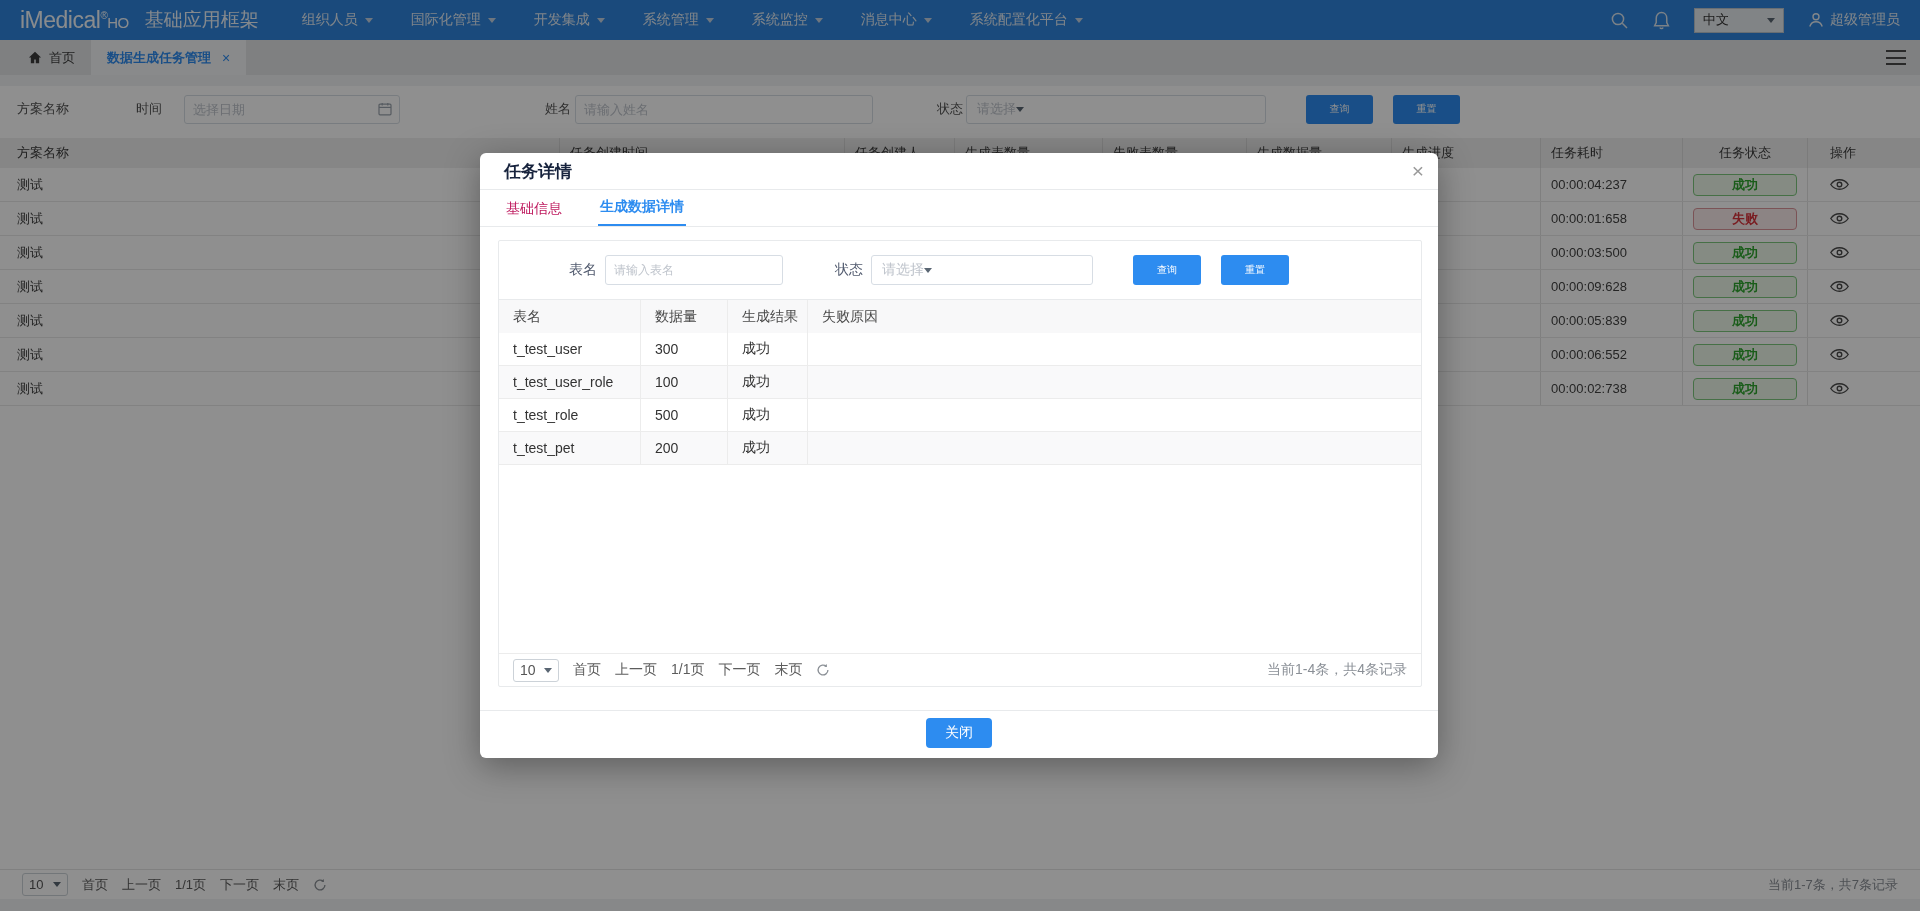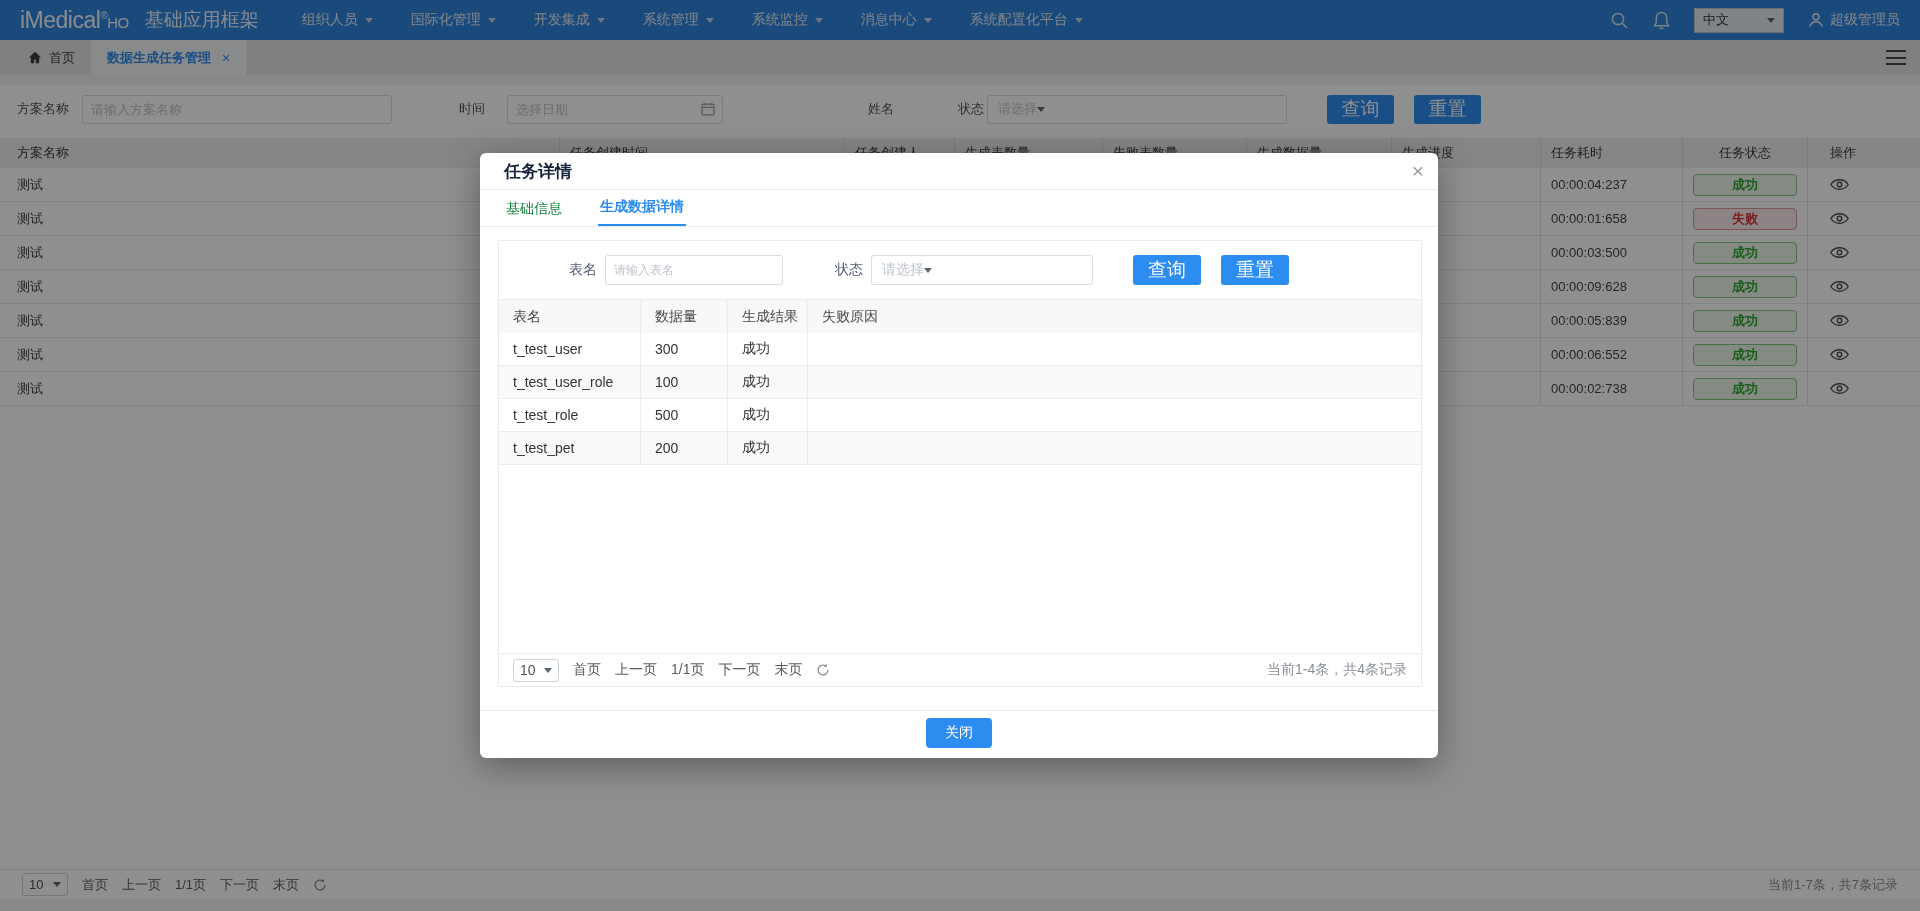--- a/index.html
+++ b/index.html
@@ -31,21 +31,21 @@
 
   
   .panel{position:absolute;top:86px;left:0;width:1920px;height:813px;background:#fff;z-index:1}
   .filters{display:flex;align-items:center;height:30px;margin-top:8px;font-size:13px;color:#525252}
   .flabel{white-space:nowrap}
   .tbox{height:29px;border:1px solid #d7dde4;border-radius:3px;background:#fff;font-size:13px;color:#333;padding:0 8px}
   .tbox::placeholder{color:#bfc4cc}
   .selbox{height:29px;border:1px solid #d7dde4;border-radius:3px;background:#fff;display:flex;align-items:center;justify-content:flex-start;padding:0 10px;font-size:13px;color:#bfc4cc;cursor:pointer}
   .icbox{position:relative}
   .icbox .inicon{position:absolute;right:8px;top:7px;color:#9aa3ad}
-  .btn{height:29px;border:none;border-radius:3px;background:#2d8cf0;color:#fff;font-size:19px;cursor:pointer;font-family:inherit}
+  .btn{height:29px;border:none;border-radius:3px;background:#2d8cf0;color:#fff;font-size:10px;cursor:pointer;font-family:inherit}
 
   
   .mt{margin-top:14px;font-size:13px}
   .mt .tr{display:flex;width:1920px}
   .mt .hd{background:#efefef;height:30px}
   .mt .row{height:34px;border-bottom:1px solid #e8e8e8;background:#fff}
   .mt .td,.mt .th{display:flex;align-items:center;padding-left:10px;border-right:1px solid #e3e3e3;height:100%;overflow:hidden;white-space:nowrap}
   .mt .th{color:#3b3b3b}
   .mt .td{color:#424242}
   .mt .hd .th{border-right-color:#dcdcdc}
@@ -68,21 +68,21 @@
   .main-pg{position:absolute;top:869px;left:0;width:1920px;height:30px;background:#fff;border-top:1px solid #e5e5e5;padding:0 22px;z-index:1}
   .pg .summary{margin-left:auto;color:#8a8f96;white-space:nowrap}
 
   
   .overlay{position:absolute;inset:0;background:rgba(0,0,0,0.44);z-index:40}
   .modal{position:absolute;left:480px;top:153px;width:958px;height:605px;background:#fff;z-index:50;box-shadow:0 8px 34px rgba(0,0,0,.35);border-radius:6px}
   .m-head{height:37px;border-bottom:1px solid #e8eaec;display:flex;align-items:center;padding:0 24px}
   .m-title{font-size:17px;font-weight:bold;color:#17233d}
   .m-close{position:absolute;right:14px;top:6px;font-size:21px;color:#999;cursor:pointer;line-height:24px}
   .m-tabs{height:37px;border-bottom:1px solid #e8eaec;display:flex;align-items:flex-end;gap:34px;padding:0 24px}
-  .mtab{font-size:14px;color:#15803d;padding:8px 2px;cursor:pointer}
+  .mtab{font-size:14px;color:#be185d;padding:8px 2px;cursor:pointer}
   .mtab.active{color:#2d8cf0;border-bottom:2px solid #2d8cf0;font-weight:bold}
 
   .m-box{position:absolute;left:18px;top:87px;width:924px;height:447px;border:1px solid #e8eaec;border-radius:2px;background:#fff}
   .m-filter{height:59px;border-bottom:1px solid #e8eaec;display:flex;align-items:center;padding-left:70px;font-size:14px;color:#515a6e}
   .m-filter .tbox{height:30px;font-size:12px}
   .m-filter .selbox{height:30px;font-size:14px}
   .m-filter .btn{height:30px;width:68px}
 
   .mtable{font-size:14px}
   .mtable .tr{display:flex;width:100%}
@@ -183,34 +183,34 @@
       <i></i>
       <i></i>
       <i></i>
     </div>
 </div>
 
 <div class="panel">
 
   <div class="filters">
     <span class="flabel" style="margin-left:17px">方案名称</span>
-    <input class="tbox" style="width: 310px; margin-left: 13px;" placeholder="请输入方案名称">
     <span class="flabel" style="margin-left:67px">时间</span>
     <span class="icbox" style="margin-left:22px">
       <input class="tbox" style="width: 216px;" placeholder="选择日期">
       <span class="inicon">
           <svg width="14" height="14" viewBox="0 0 14 14">
             <rect x="1" y="2.2" width="12" height="10.6" rx="1" fill="none" stroke="currentColor" stroke-width="1.2"></rect>
             <line x1="1" y1="5.4" x2="13" y2="5.4" stroke="currentColor" stroke-width="1.2"></line>
             <line x1="4.2" y1="1" x2="4.2" y2="3.4" stroke="currentColor" stroke-width="1.2"></line>
             <line x1="9.8" y1="1" x2="9.8" y2="3.4" stroke="currentColor" stroke-width="1.2"></line>
           </svg>
         </span>
     </span>
     <span class="flabel" style="margin-left:145px">姓名</span>
+    <input class="tbox" style="width: 298px; margin-left: 4px;" placeholder="请输入姓名">
     <span class="flabel" style="margin-left:64px">状态</span>
     <div class="selbox" style="width:300px;margin-left:3px">
         <span>请选择</span>
         <span class="caret dark"></span>
       </div>
     <button class="btn" style="width:67px;margin-left:40px">查询</button>
     <button class="btn" style="width:67px;margin-left:20px">重置</button>
   </div>
 
   <div class="mt">

